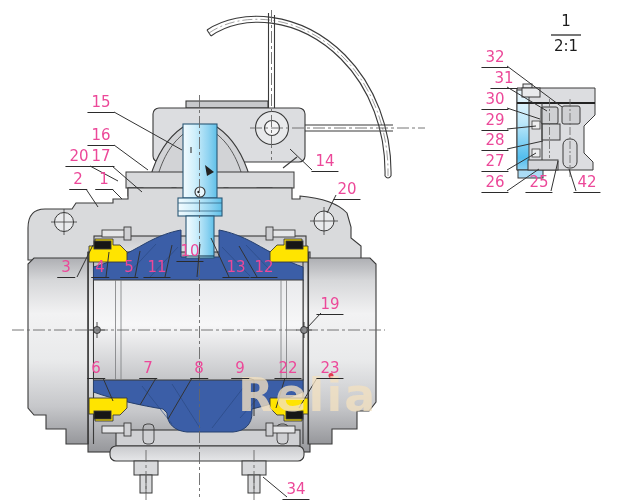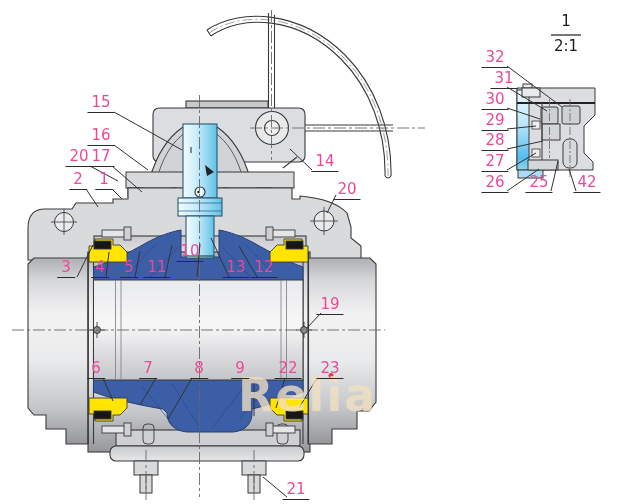--- a/index.html
+++ b/index.html
@@ -299,21 +299,21 @@
 <div class="lbl" style="left:190px;top:244px">10</div>
 <div class="lbl" style="left:236px;top:260px">13</div>
 <div class="lbl" style="left:264px;top:260px">12</div>
 <div class="lbl" style="left:330px;top:297px">19</div>
 <div class="lbl" style="left:96px;top:361px">6</div>
 <div class="lbl" style="left:148px;top:361px">7</div>
 <div class="lbl" style="left:199px;top:361px">8</div>
 <div class="lbl" style="left:240px;top:361px">9</div>
 <div class="lbl" style="left:288px;top:361px">22</div>
 <div class="lbl" style="left:330px;top:361px">23</div>
-<div class="lbl" style="left:296px;top:482px">21</div>
+<div class="lbl" style="left:296px;top:482px">34</div>
 
 <div class="lbl" style="left:495px;top:50px">32</div>
 <div class="lbl" style="left:504px;top:71px">31</div>
 <div class="lbl" style="left:495px;top:92px">30</div>
 <div class="lbl" style="left:495px;top:113px">29</div>
 <div class="lbl" style="left:495px;top:133px">28</div>
 <div class="lbl" style="left:495px;top:154px">27</div>
 <div class="lbl" style="left:495px;top:175px">26</div>
 <div class="lbl" style="left:539px;top:175px">25</div>
 <div class="lbl" style="left:587px;top:175px">42</div>

